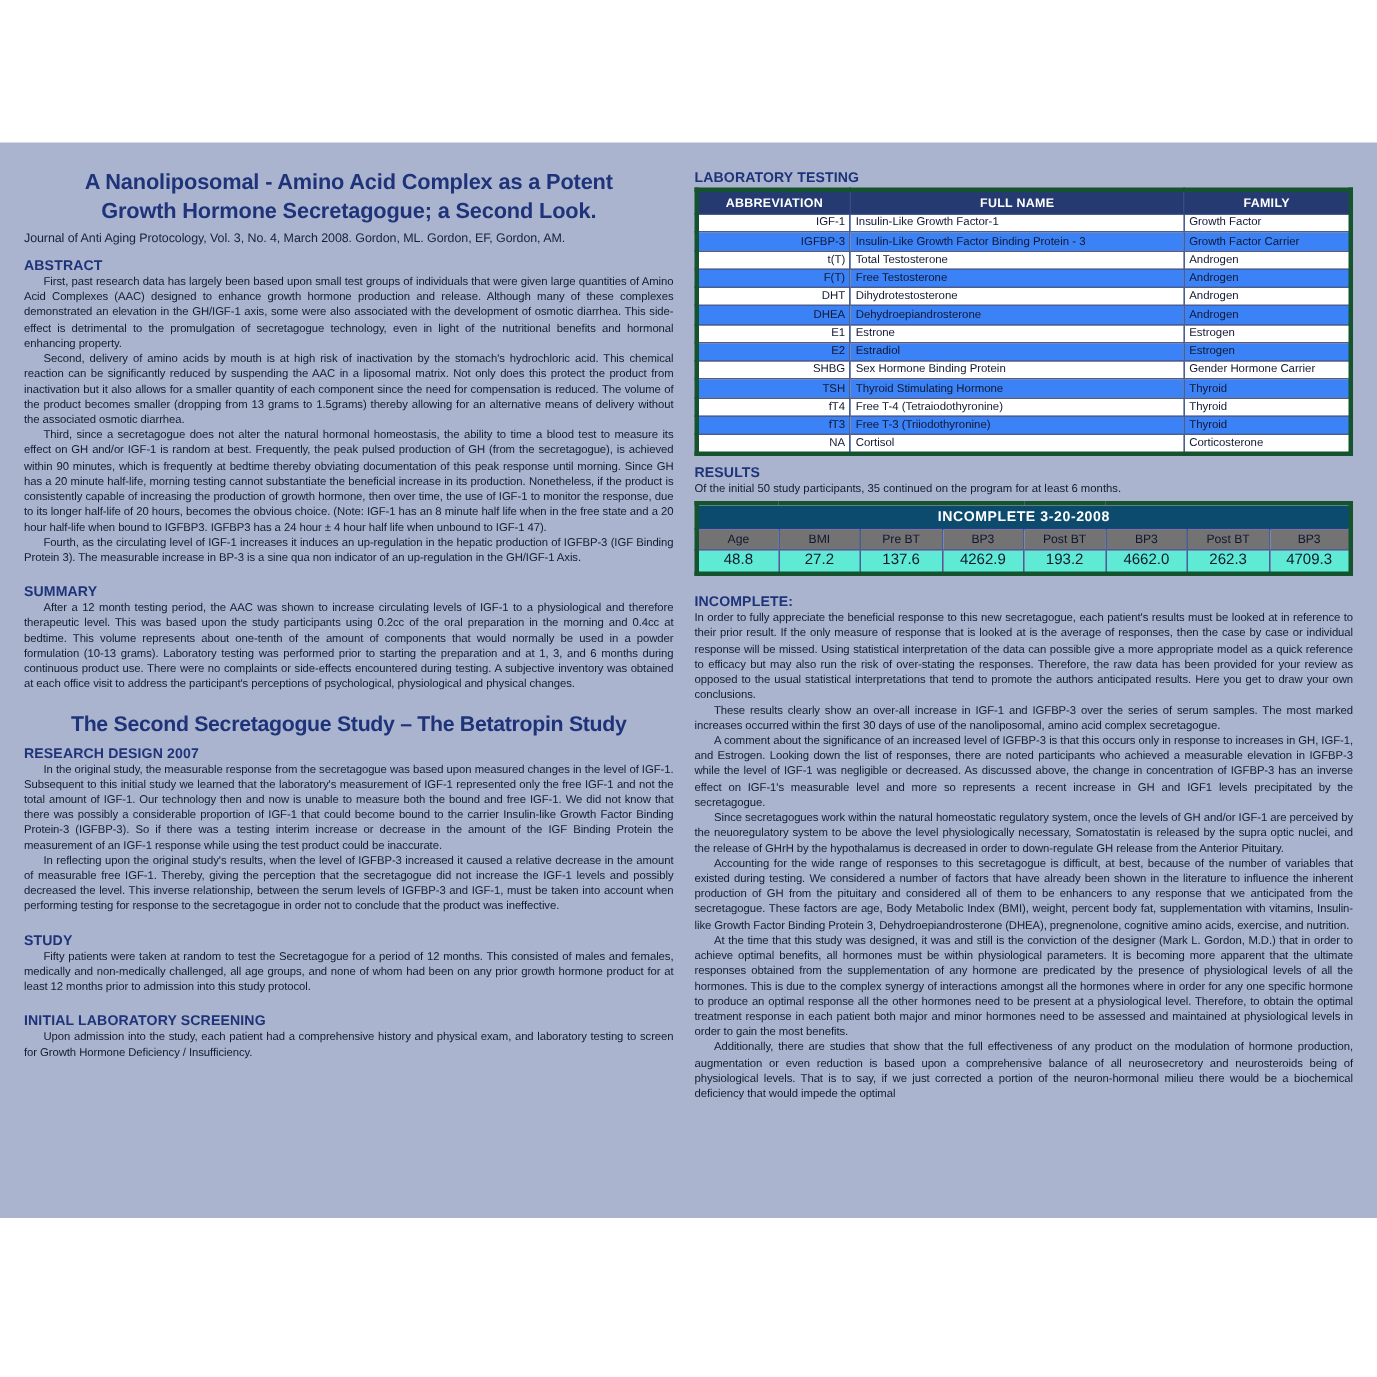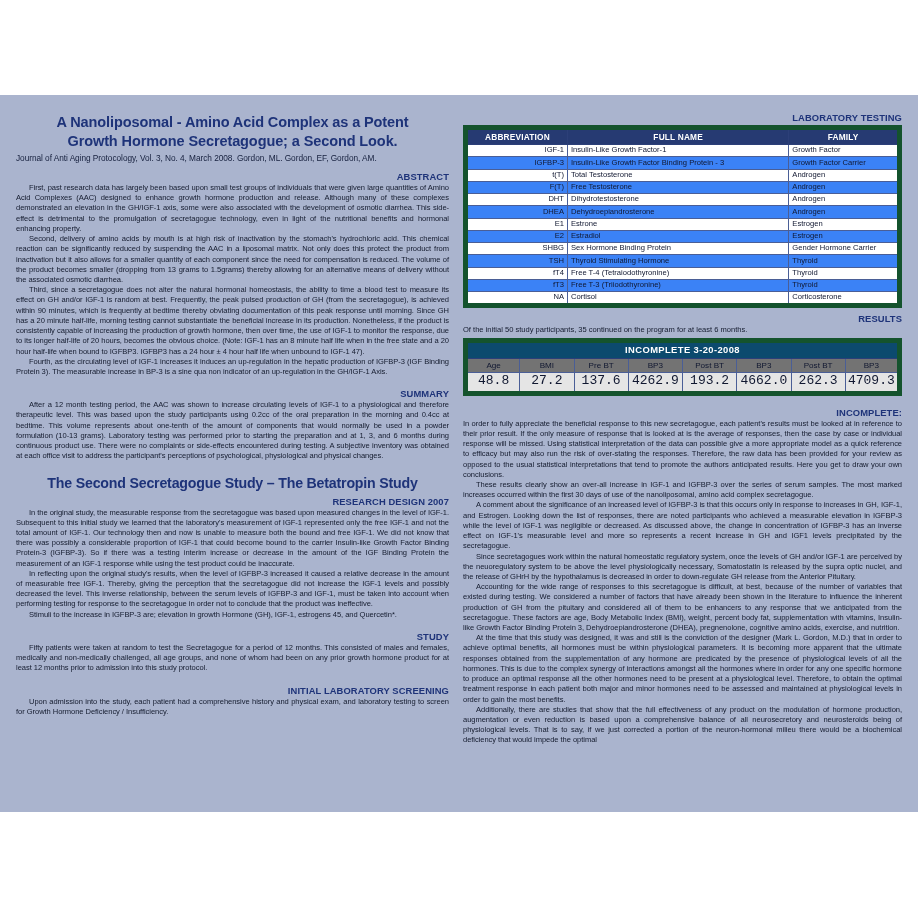--- a/index.html
+++ b/index.html
@@ -57,21 +57,20 @@
     line-height: 1.2;
     margin: 2px 0 7px 0;
     letter-spacing: -0.05px;
   }
   h2.section {
     color: #1e3379;
     font-weight: bold;
     font-size: 9.4px;
     margin: 5px 0 1px 0;
     letter-spacing: 0.1px;
-    text-align: right;
   }
   .study-title {
     color: #1e3379;
     font-weight: bold;
     font-size: 14.2px;
     text-align: center;
     margin: 13px 0 3px 0;
     letter-spacing: -0.2px;
   }
   p.body {
@@ -86,21 +85,21 @@
   }
   p.body.noindent { text-indent: 0; }
   .gap { height: 6px; }
 
   
   .tbl {
     border-collapse: collapse;
     width: 100%;
     table-layout: fixed;
     margin-top: 2px;
-    border: 5px solid #14532d;
+    border: 3px solid #14532d;
     padding-left: 15px;
   }
   .tbl th {
     background: #263a72;
     color: #ffffff;
     font-size: 8.3px;
     font-weight: bold;
     padding: 2px 3px;
     text-align: center;
     border: 1px solid #2c3f78;
@@ -136,25 +135,24 @@
     border: 1px solid #2c3f78;
   }
   .res-tbl td.hd {
     background: #737373;
     text-align: center;
     font-weight: normal;
     font-size: 8.1px;
     padding: 1.6px 0;
   }
   .res-tbl td.val {
-    background: #e5e5e5;
-    text-align: center;
-    font-size: 13px;
+    background: #5eead4;
+    text-align: center;
+    font-size: 10px;
     padding: 1.6px 0;
-    font-family: Liberation Mono, monospace;
   }
   .results-note {
     color: #141b2e;
     font-size: 7.55px;
     line-height: 1.3;
     margin: 0;
   }
 </style>
 </head>
 <body>
@@ -180,21 +178,20 @@
       <div class="gap"></div>
 
       <h2 class="section">SUMMARY</h2>
       <p class="body">After a 12 month testing period, the AAC was shown to increase circulating levels of IGF-1 to a physiological and therefore therapeutic level.  This was based upon the study participants using 0.2cc of the oral preparation in the morning and 0.4cc at bedtime.  This volume represents about one-tenth of the amount of components that would normally be used in a powder formulation (10-13 grams).  Laboratory testing was performed prior to starting the preparation and at 1, 3, and 6 months during continuous product use.  There were no complaints or side-effects encountered during testing.  A subjective inventory was obtained at each office visit to address the participant's perceptions of psychological, physiological and physical changes.</p>
 
       <div class="study-title">The Second Secretagogue Study – The Betatropin Study</div>
 
       <h2 class="section">RESEARCH DESIGN 2007</h2>
       <p class="body">In the original study, the measurable response from the secretagogue was based upon measured changes in the level of IGF-1.  Subsequent to this initial study we learned that the laboratory's measurement of IGF-1 represented only the free IGF-1 and not the total amount of IGF-1.  Our technology then and now is unable to measure both the bound and free IGF-1.  We did not know that there was possibly a considerable proportion of  IGF-1 that could become bound to the carrier Insulin-like Growth Factor Binding Protein-3 (IGFBP-3).  So if there was a testing interim increase or decrease in the amount of the IGF Binding Protein the measurement of an IGF-1 response while using the test product could be inaccurate.</p>
       <p class="body">In reflecting upon the original study's results, when the level of IGFBP-3 increased it caused a relative decrease in the amount of measurable free IGF-1.  Thereby, giving the perception that the secretagogue did not increase the IGF-1 levels and possibly decreased the level. This inverse relationship, between the serum levels of IGFBP-3 and IGF-1, must be taken into account when performing testing for response to the secretagogue in order not to conclude that the product was ineffective.</p>
-      <p class="body">Stimuli to the increase in IGFBP-3 are; elevation in growth Hormone (GH), IGF-1, estrogens 45, and Quercetin*.</p>
 
       <div class="gap"></div>
 
       <h2 class="section">STUDY</h2>
       <p class="body">Fifty patients were taken at random to test the Secretagogue for a period of 12 months.  This consisted of males and females, medically and non-medically challenged, all age groups, and none of whom had been on any prior growth hormone product for at least 12 months prior to admission into this study protocol.</p>
 
       <div class="gap"></div>
 
       <h2 class="section">INITIAL LABORATORY SCREENING</h2>
       <p class="body">Upon admission into the study, each patient had a comprehensive history and physical exam, and laboratory testing to screen for Growth Hormone Deficiency / Insufficiency.</p>

